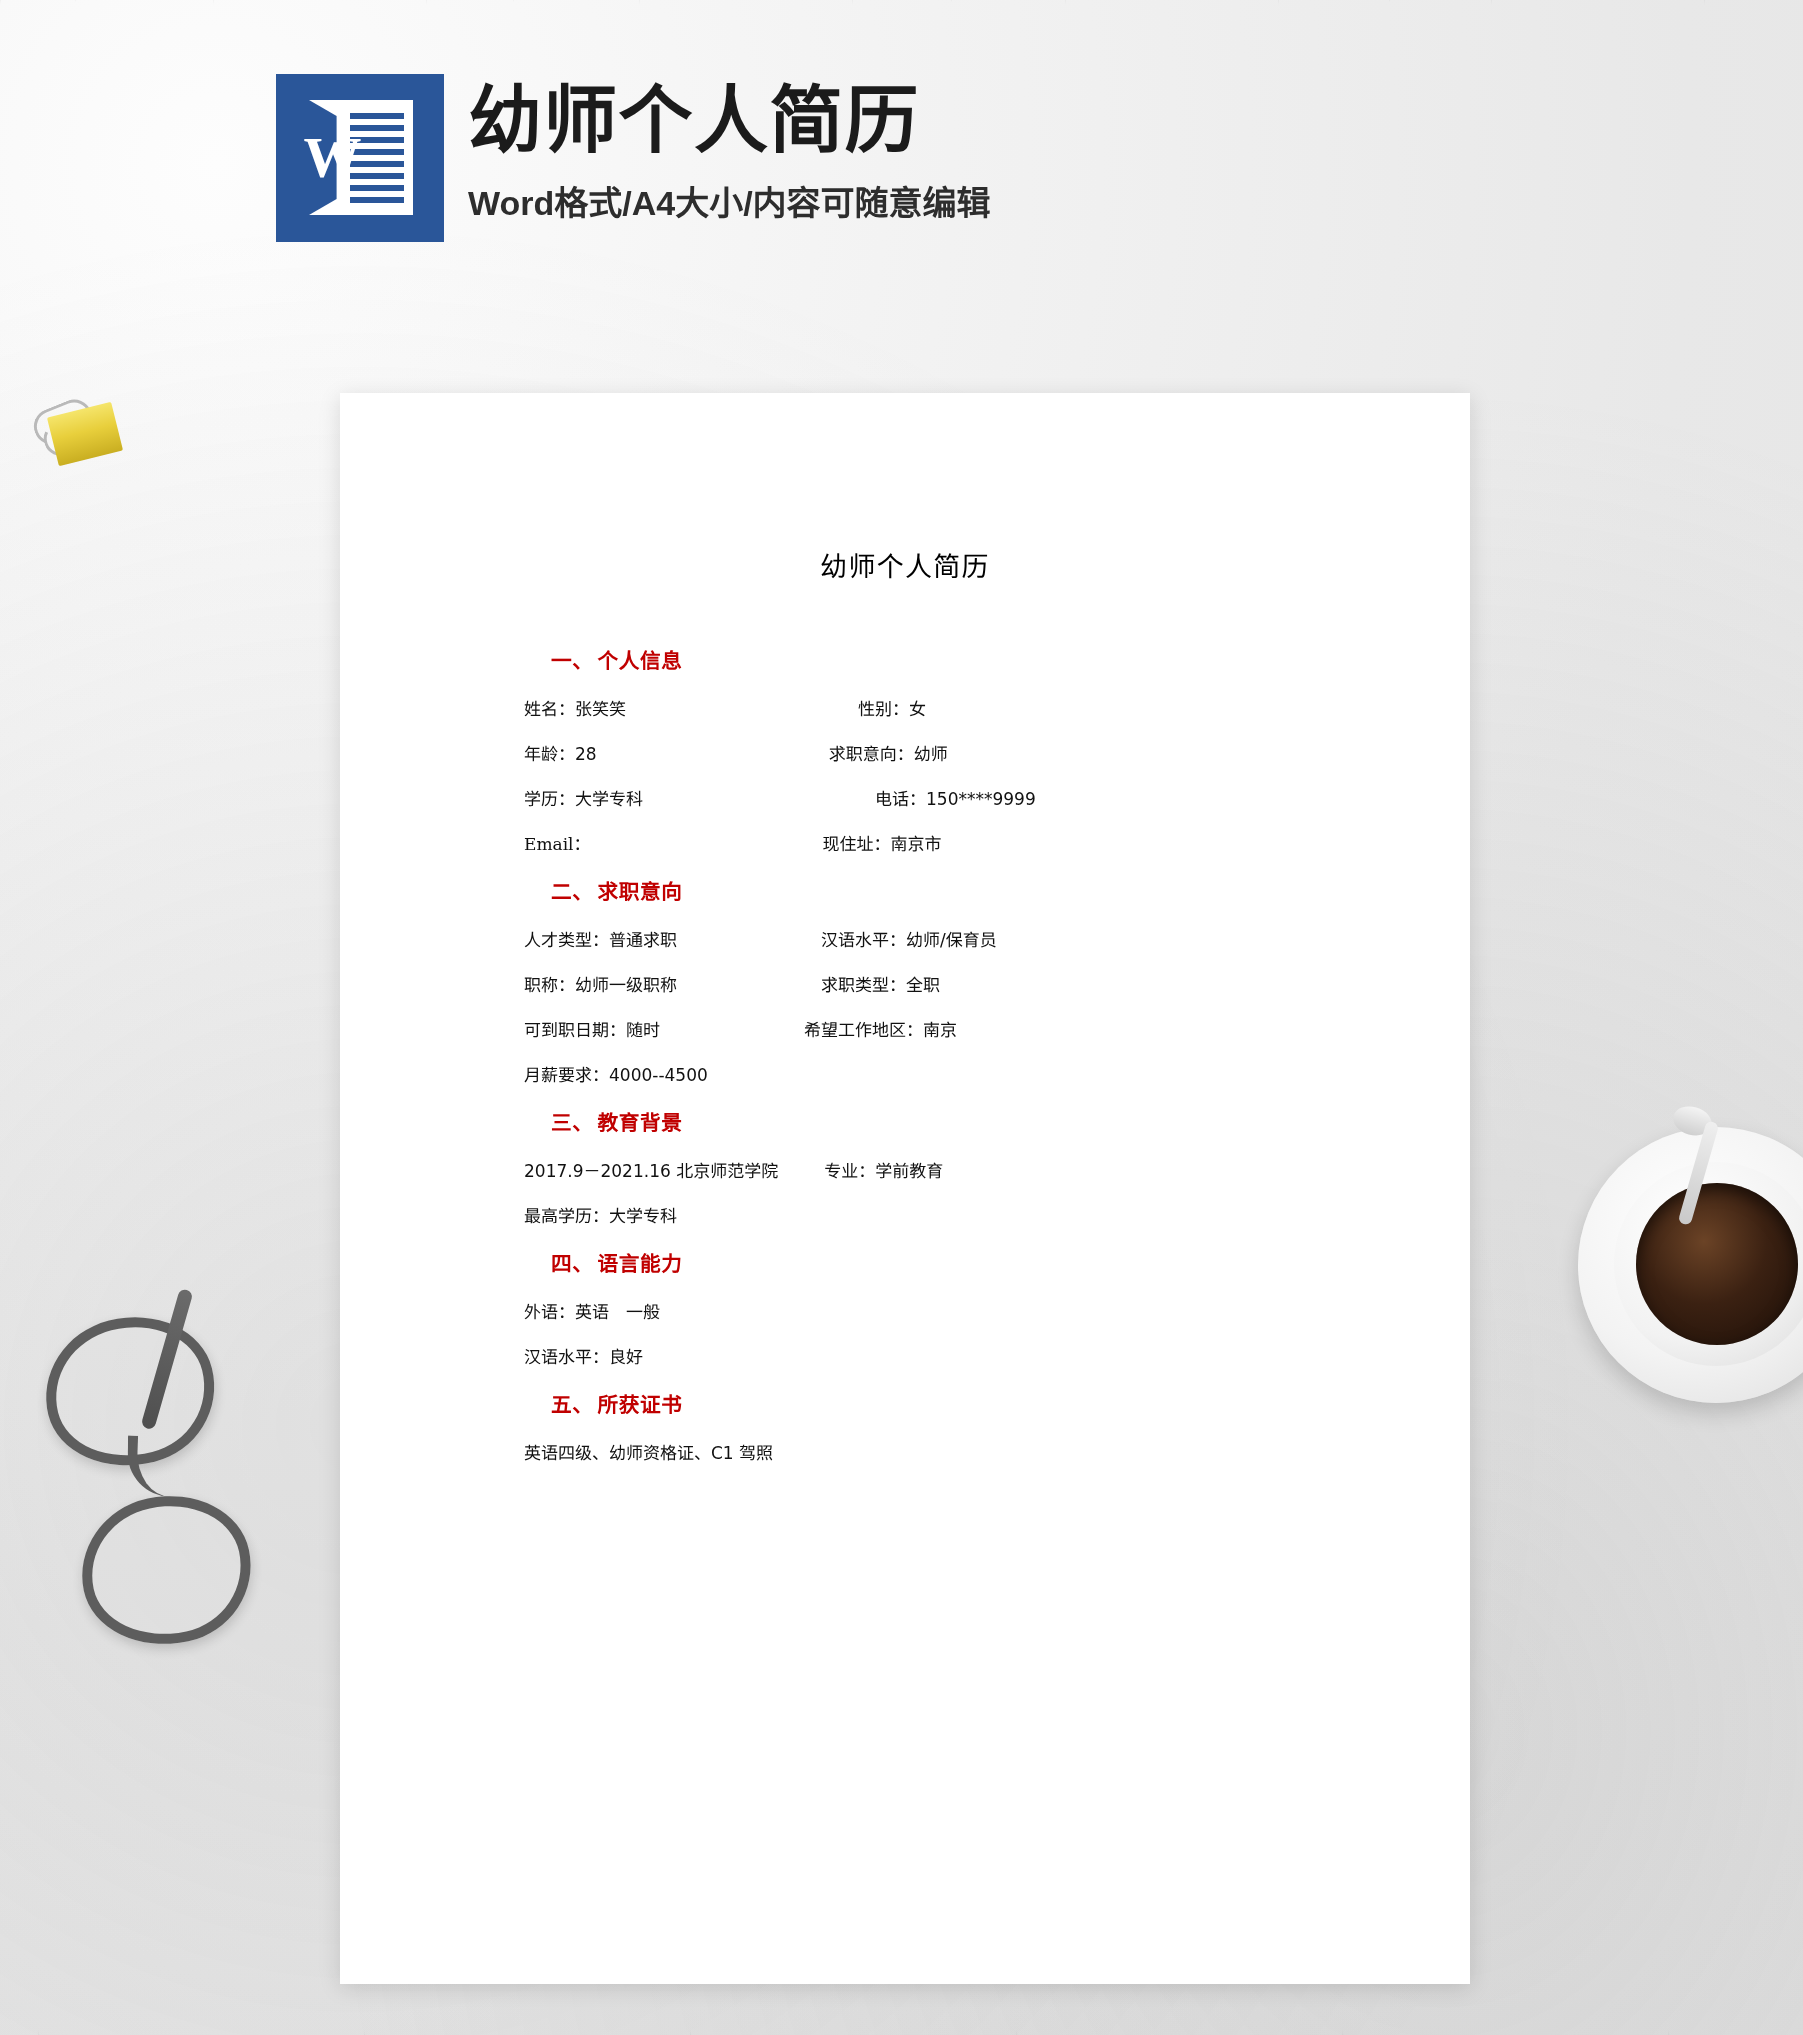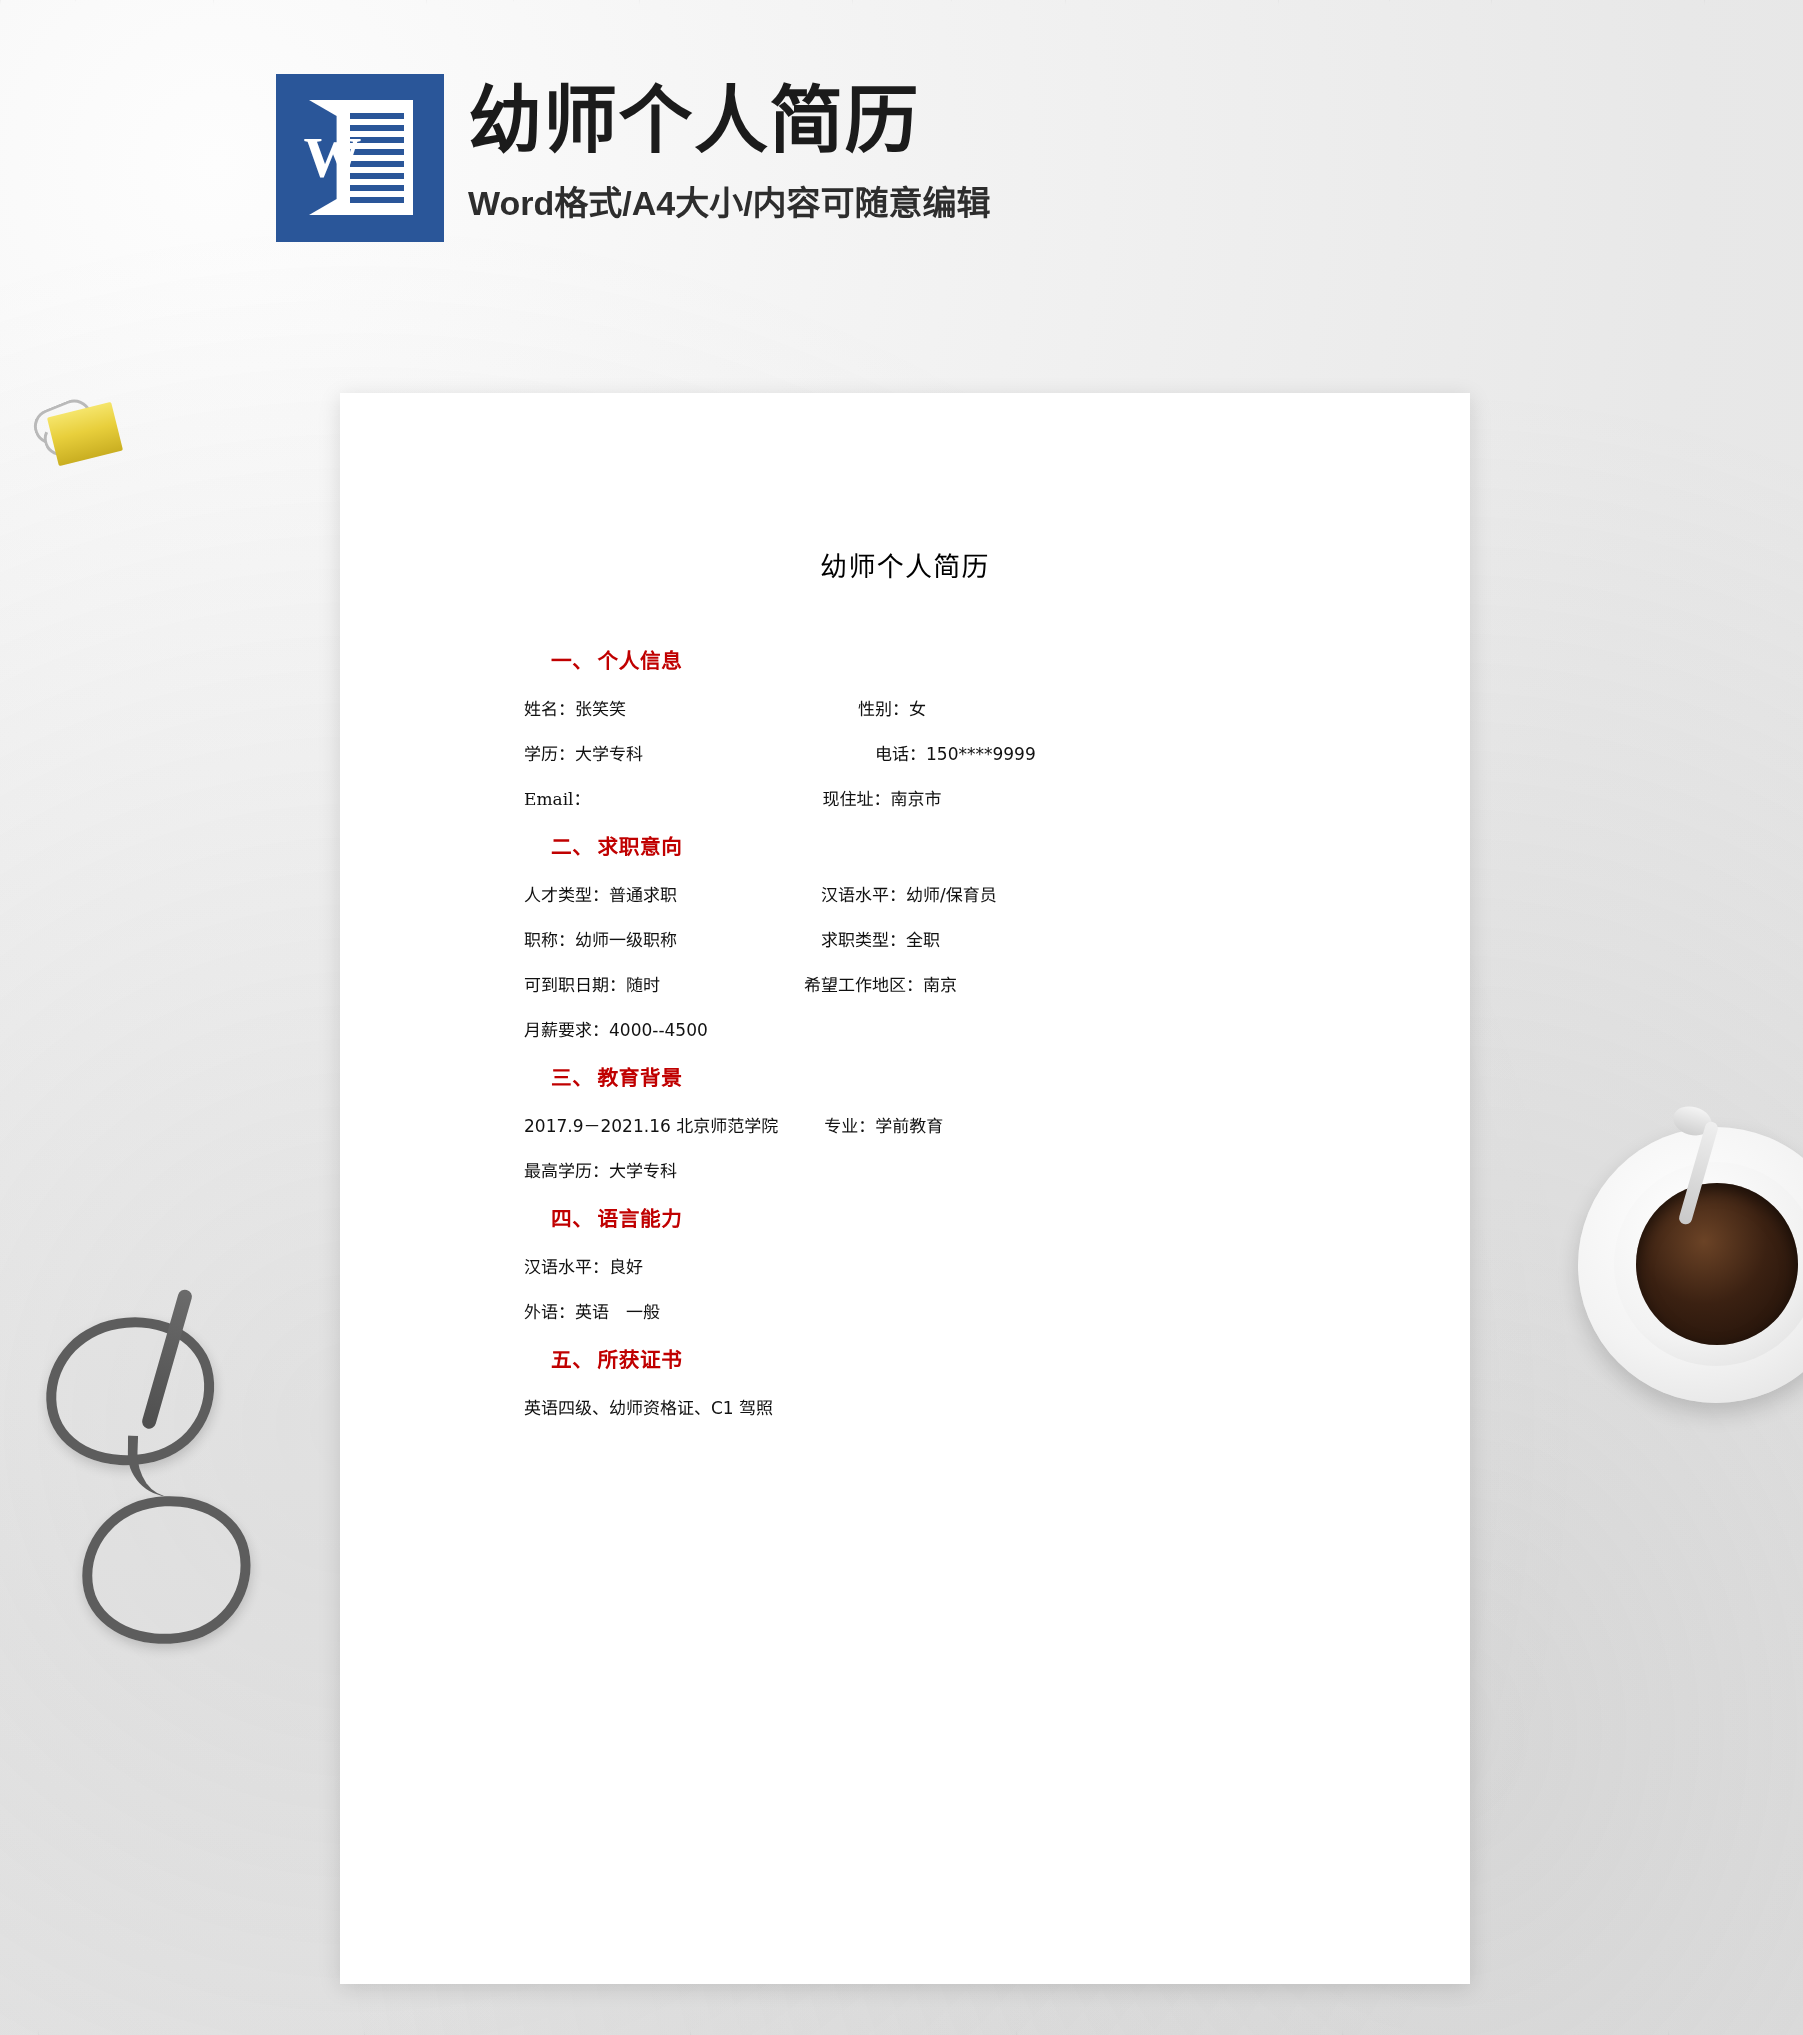--- a/index.html
+++ b/index.html
@@ -355,20 +355,28 @@
         <div class="row">
           <div class="c1">
             <span class="label">姓名：</span><span class="value">张笑笑</span>
           </div>
           <div class="c2">
             <span class="label">性别：</span><span class="value">女</span>
           </div>
         </div>
         <div class="row">
           <div class="c1">
+            <span class="label">年龄：</span><span class="value">28</span>
+          </div>
+          <div class="c2">
+            <span class="label">求职意向：</span><span class="value">幼师</span>
+          </div>
+        </div>
+        <div class="row">
+          <div class="c1">
             <span class="label">学历：</span><span class="value">大学专科</span>
           </div>
           <div class="c2">
             <span class="label">电话：</span><span class="value">150****9999</span>
           </div>
         </div>
         <div class="row">
           <div class="c1">
             <span class="label line-serif">Email：</span><span class="value"></span>
           </div>
@@ -434,22 +442,22 @@
             <span class="label">最高学历：</span><span class="value">大学专科</span>
           </div>
         </div>
       </div>
     </div>
 
     <div class="sec-block">
       <div class="sec-head">
         <span class="num">四、</span><span>语言能力</span>
       </div>
+      <div class="line">外语：英语　一般</div>
       <div class="line">汉语水平：良好</div>
-      <div class="line">外语：英语　一般</div>
     </div>
 
     <div class="sec-block">
       <div class="sec-head">
         <span class="num">五、</span><span>所获证书</span>
       </div>
       <div class="line">英语四级、幼师资格证、C1 驾照</div>
     </div>
 
 

